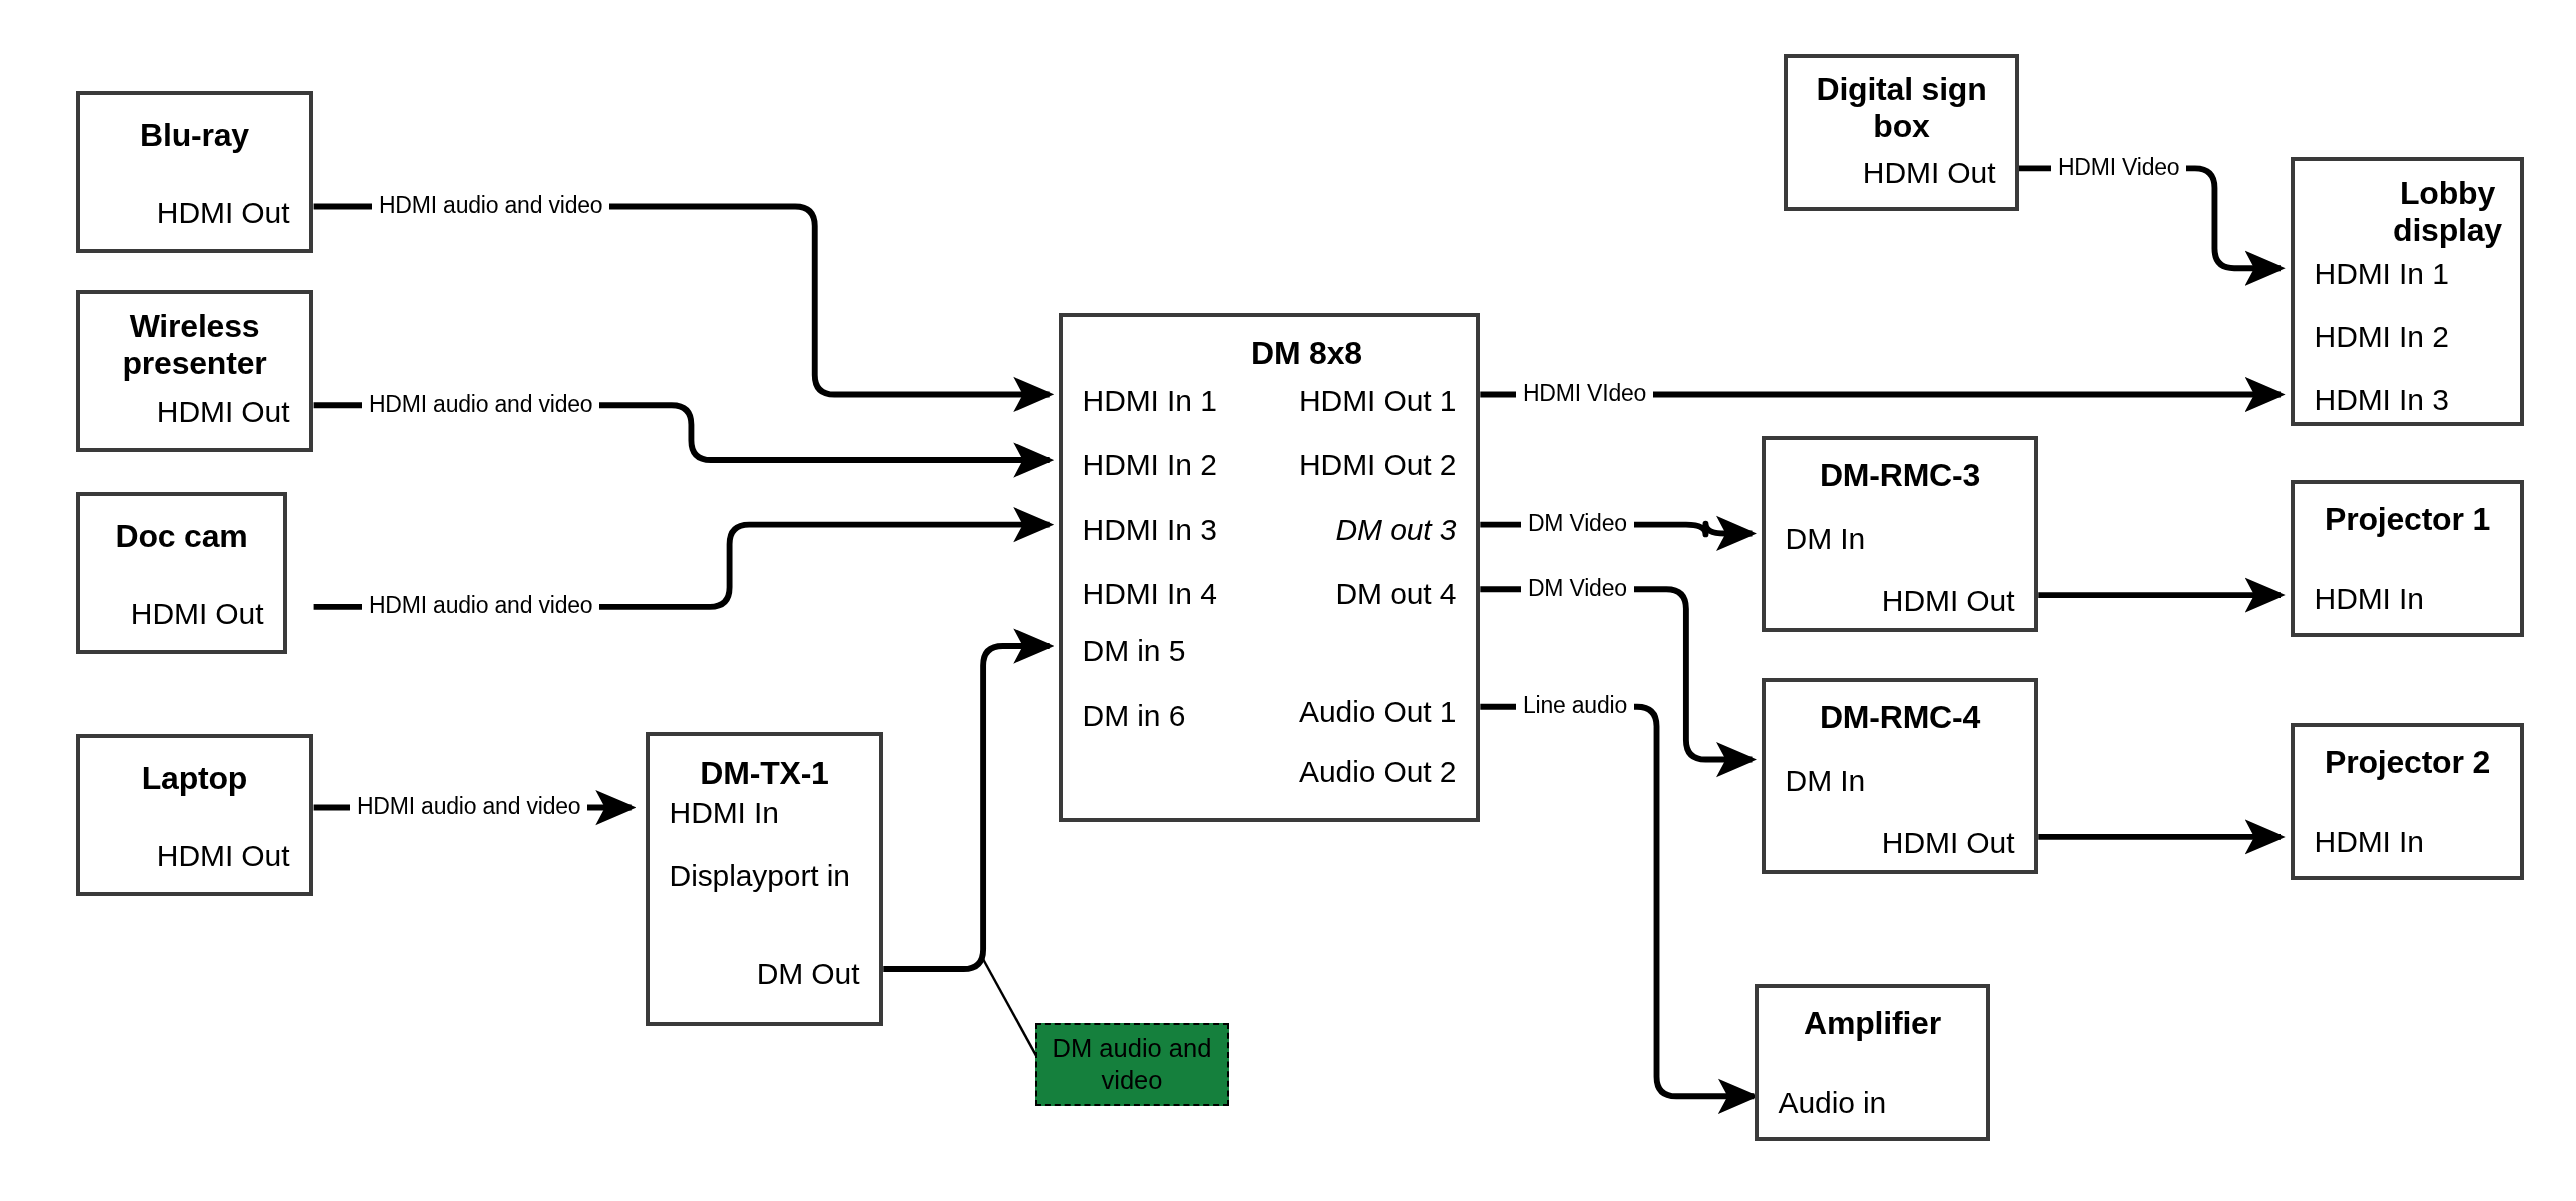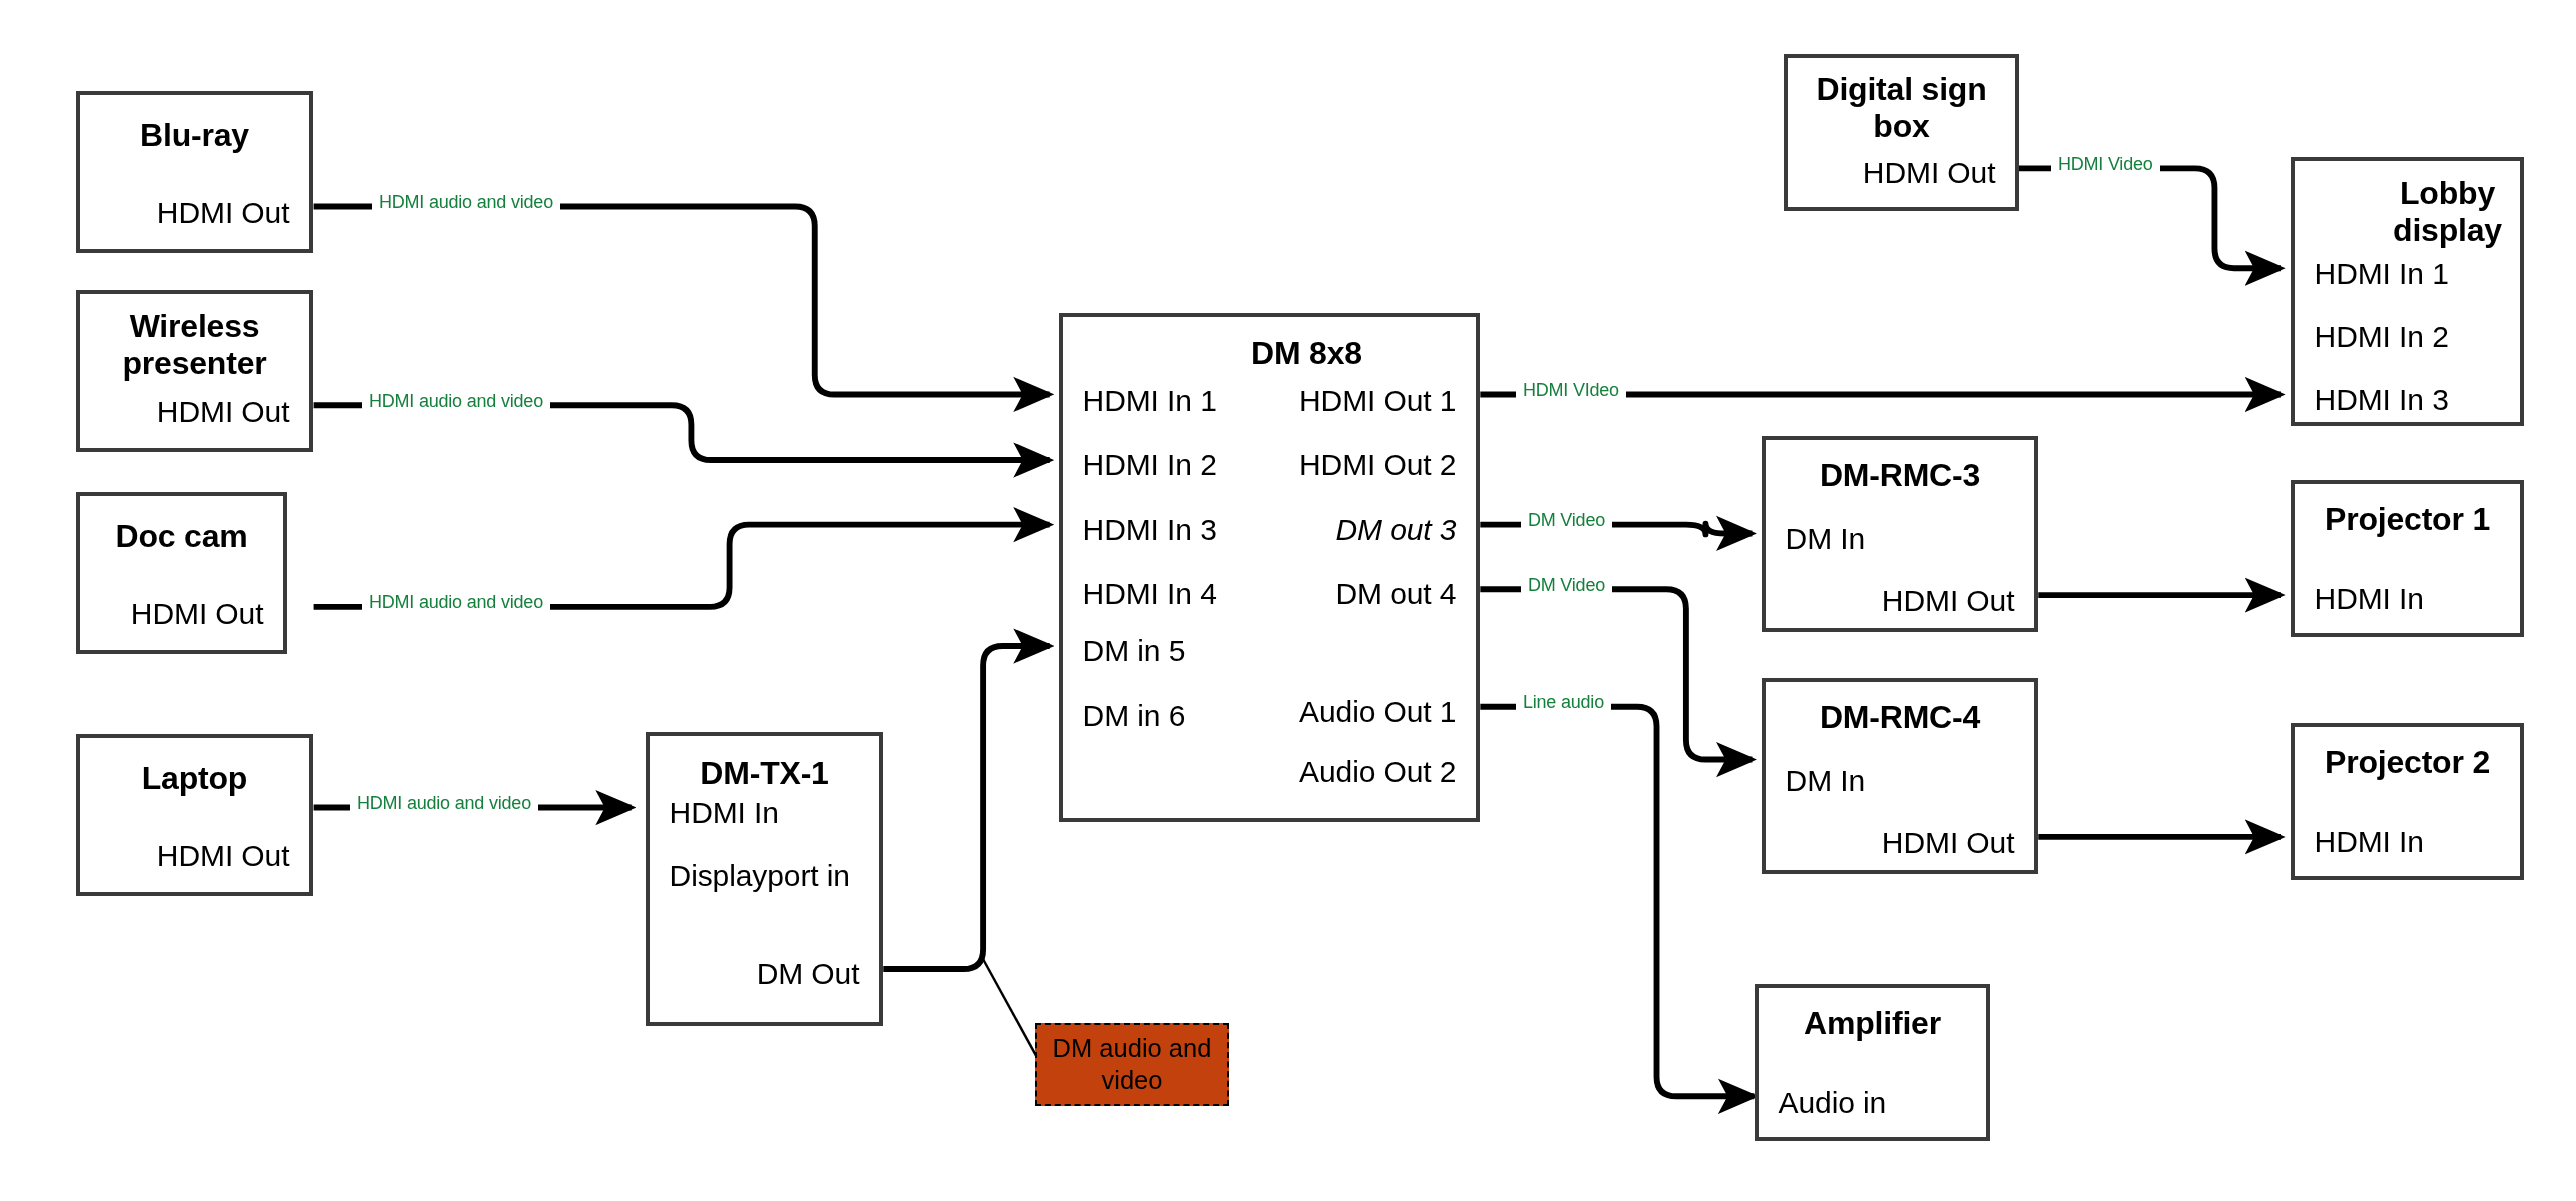--- a/index.html
+++ b/index.html
@@ -56,33 +56,33 @@
     position: absolute;
     font-size: 30px;
     color: #000000;
     white-space: nowrap;
     letter-spacing: -0.1px;
   }
   .port.left  { left: 19.6px; text-align: left; }
   .port.right { right: 19.6px; text-align: right; }
   .wire-label {
     position: absolute;
-    font-size: 18px;
-    color: #15803d;
+    font-size: 23px;
+    color: #000000;
     background: #ffffff;
     white-space: nowrap;
     padding: 0 6.9px;
     z-index: 8;
     letter-spacing: -0.2px;
   }
   .legend-box {
     position: absolute;
     box-sizing: border-box;
     border: 2px dashed #000000;
-    background: #c2410c;
+    background: #15803d;
     z-index: 6;
     display: flex;
     align-items: center;
     justify-content: center;
     text-align: center;
     font-size: 25.5px;
     color: #000000;
     line-height: 1.22;
     padding: 3.9px 5.9px;
   }

